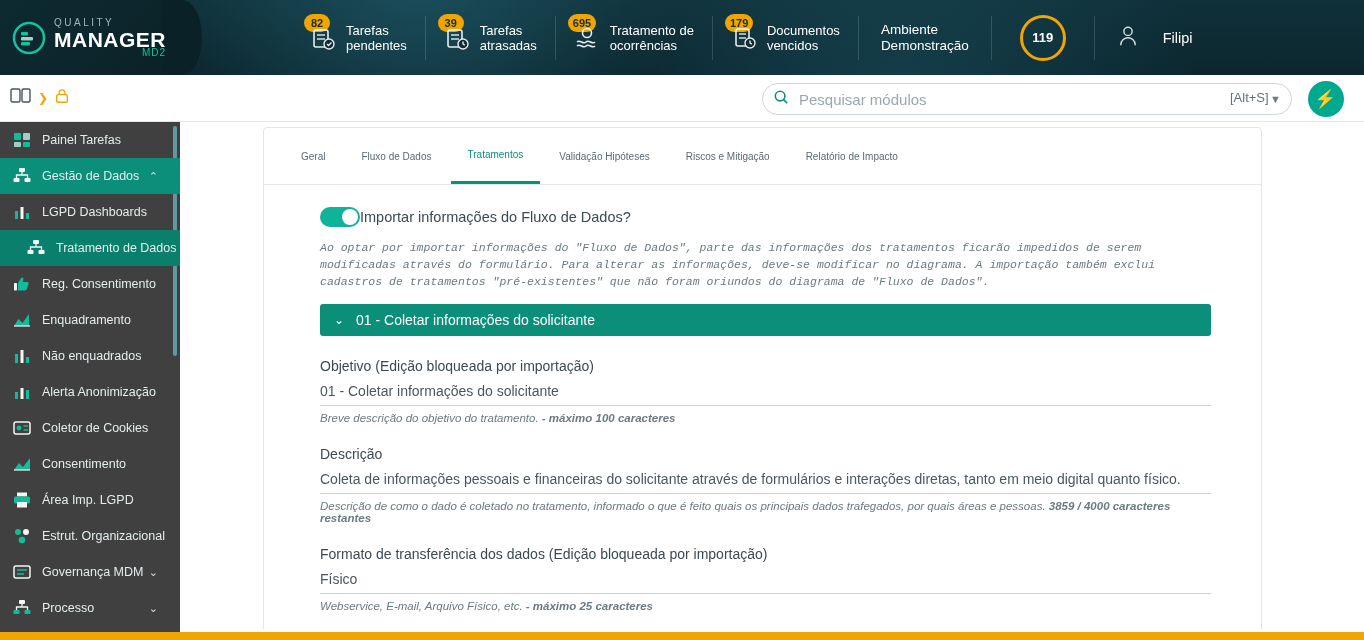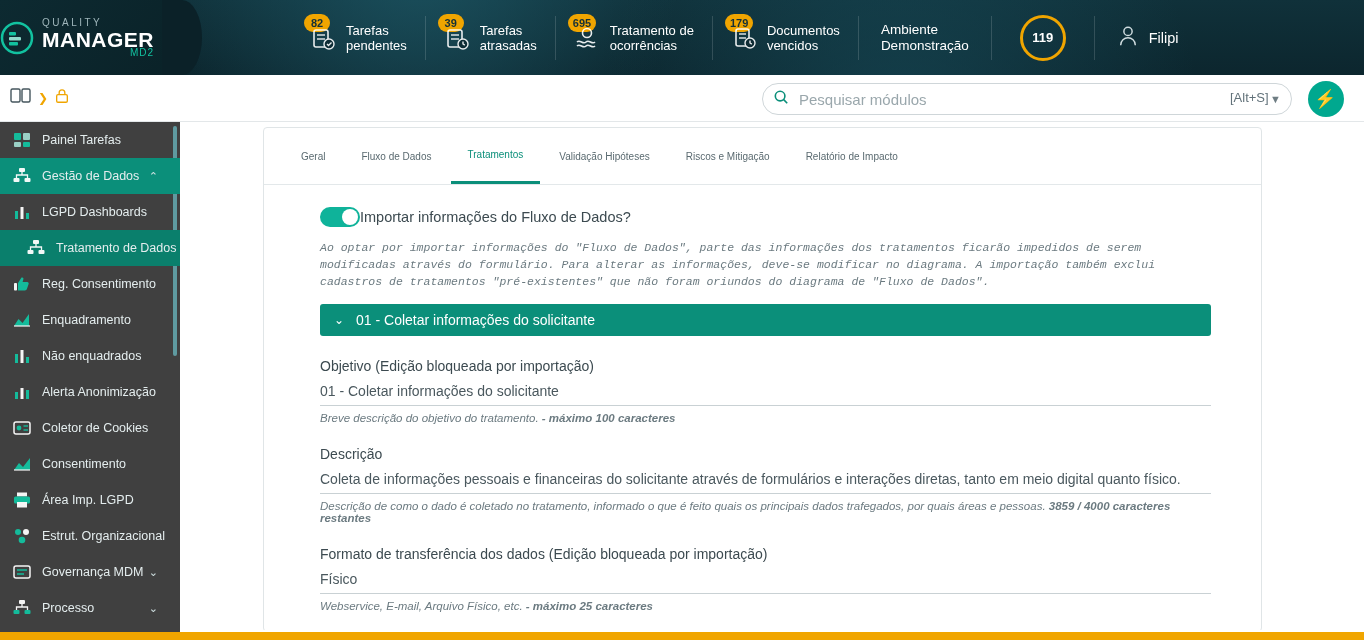--- a/index.html
+++ b/index.html
@@ -19,21 +19,21 @@
     background-image:
       radial-gradient(circle at 420px -40px, rgba(30,90,105,.75) 0, rgba(14,43,51,0) 260px),
       radial-gradient(circle at 900px 120px, rgba(25,80,95,.6) 0, rgba(14,43,51,0) 300px),
       linear-gradient(180deg,#10313a 0%, #0c262e 100%);
     display: flex; align-items: center;
   }
   .logo-block {
     width: 180px; height: 75px;
     background: linear-gradient(135deg,#0d2a31 0%, #0a2228 100%);
     display: flex; align-items: center; gap: 8px;
-    padding-left: 0;
+    padding-left: 12px;
     position: relative;
   }
   .logo-mark {
     width: 34px; height: 34px; flex: 0 0 34px;
     position: relative;
   }
   .logo-text { line-height: 1; }
   .logo-quality {
     font-size: 10px; color: #9fb6bb; letter-spacing: 2.5px;
     text-transform: uppercase; margin-bottom: 1px;
@@ -82,21 +82,21 @@
     padding: 0 28px; height: 44px; display: flex; align-items: center;
     border-right: 1px solid rgba(255,255,255,.15);
   }
   .ring {
     width: 46px; height: 46px; border-radius: 50%;
     border: 3px solid #f0a500;
     display: flex; align-items: center; justify-content: center;
     color: #ffffff; font-size: 13px; font-weight: bold;
   }
   .user {
-    display: flex; align-items: center; gap: 10px;
+    display: flex; align-items: center; gap: 24px;
     padding: 0 22px; color: #ffffff; font-size: 14.5px; justify-content: space-between;
   }
 
   
   .subbar {
     position: absolute; top: 75px; left: 0;
     width: 1364px; height: 47px; background: #ffffff;
     border-bottom: 1px solid #e3e7e9;
     display: flex; align-items: center;
   }

